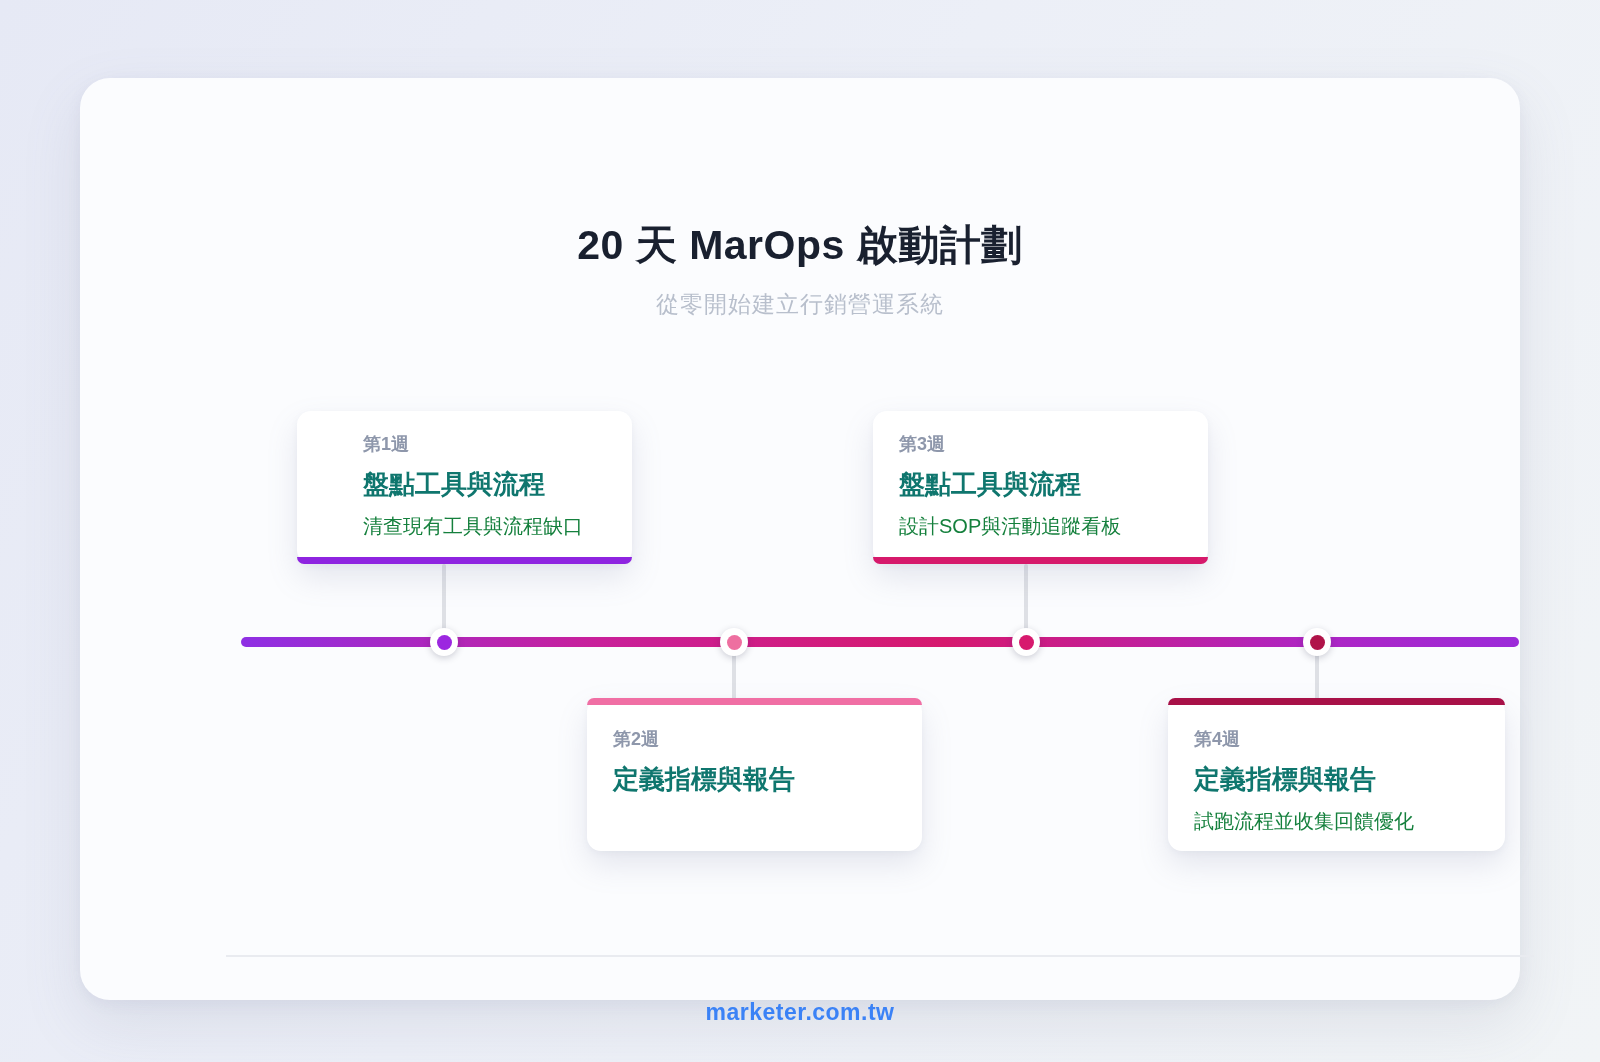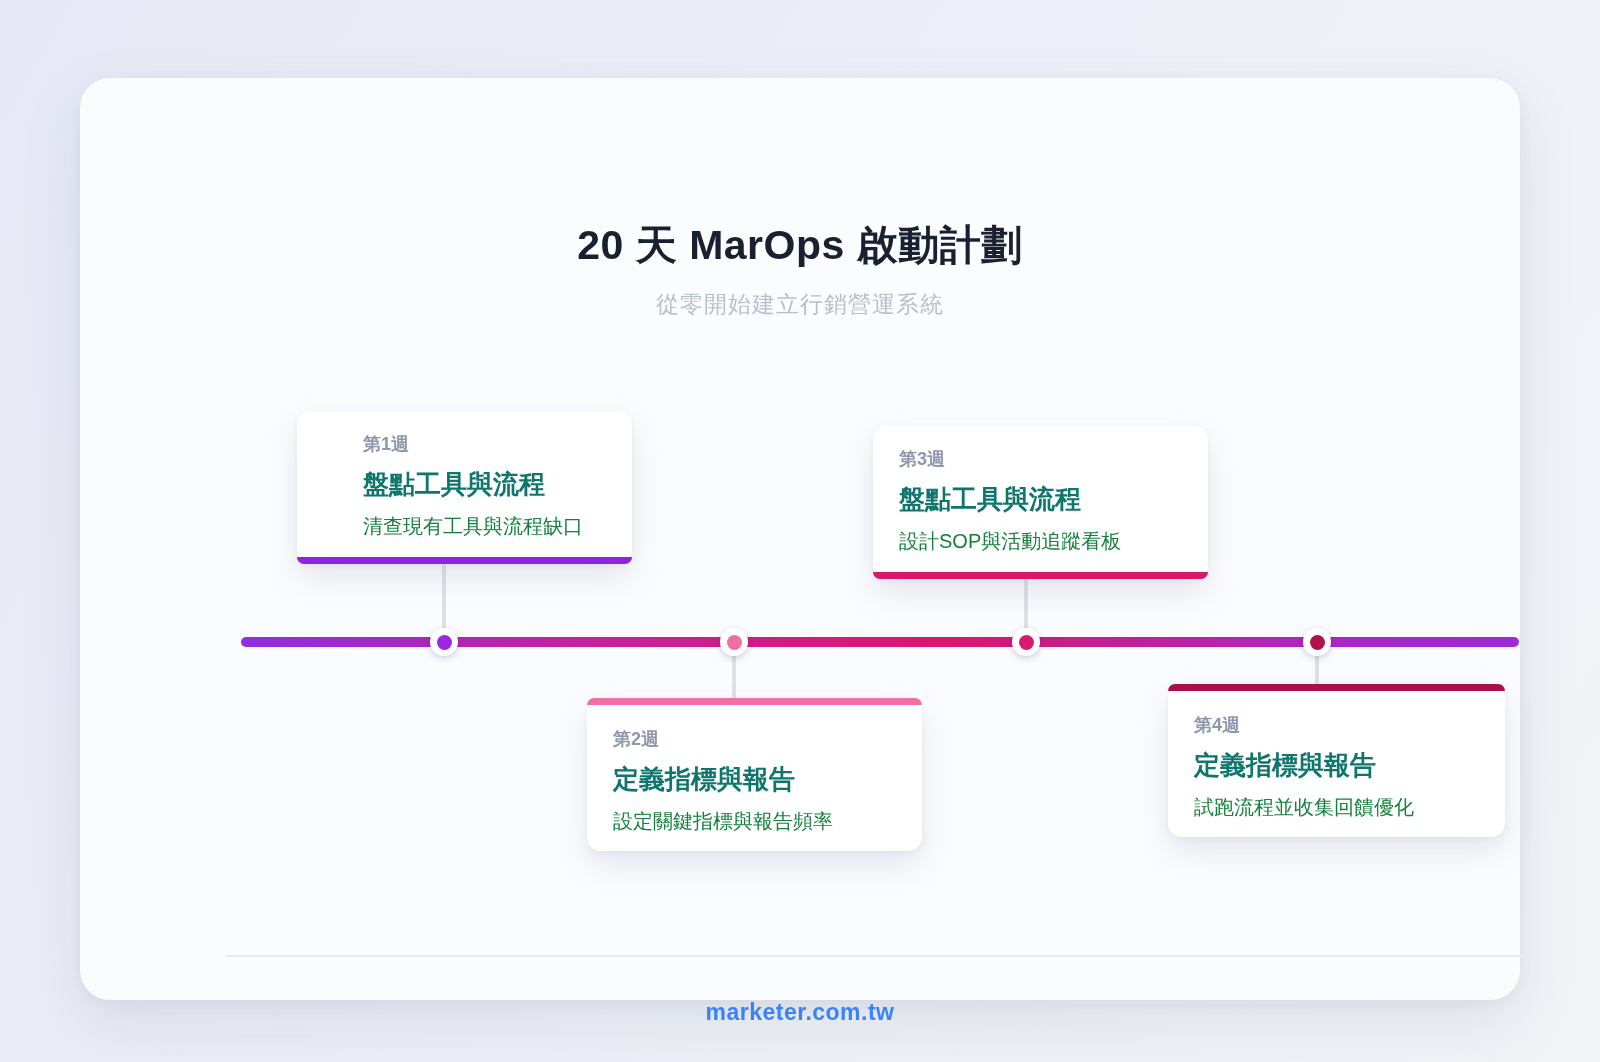--- a/index.html
+++ b/index.html
@@ -79,22 +79,22 @@
   
   .card {
     position: absolute;
     width: 335px; height: 153px;
     background: #ffffff;
     border-radius: 14px;
     box-shadow: 0 14px 30px rgba(125,135,165,0.18), 0 2px 6px rgba(125,135,165,0.08);
   }
   .card.pos1 { left: 217px; top: 333px; padding-left: 40px; }
   .card.pos2 { left: 507px; top: 620px; }
-  .card.pos3 { left: 793px; top: 348px; }
-  .card.pos4 { left: 1088px; top: 606px; width: 337px; }
+  .card.pos3 { left: 793px; top: 333px; }
+  .card.pos4 { left: 1088px; top: 620px; width: 337px; }
   .accent-bar {
     position: absolute;
     left: 0; right: 0;
     height: 7px;
   }
   .accent-bottom { bottom: 0; border-radius: 0 0 14px 14px; }
   .accent-top { top: 0; border-radius: 14px 14px 0 0; }
   .card-body { padding: 21px 26px 0 26px; }
   .card.below .card-body { padding-top: 29px; }
   .week-label {
@@ -166,21 +166,20 @@
         <div class="card-desc">清查現有工具與流程缺口</div>
       </div>
       <div class="accent-bar accent-bottom" style="background: rgb(142, 36, 224);"></div>
     </div>
 
     <div class="card pos2 below">
       <div class="accent-bar accent-top" style="background: rgb(240, 111, 164);"></div>
       <div class="card-body">
         <div class="week-label">第2週</div>
         <div class="card-title">定義指標與報告</div>
-        <div class="card-desc">設定關鍵指標與報告頻率</div>
       </div>
     </div>
 
     <div class="card pos3 above">
       <div class="card-body">
         <div class="week-label">第3週</div>
         <div class="card-title">盤點工具與流程</div>
         <div class="card-desc">設計SOP與活動追蹤看板</div>
       </div>
       <div class="accent-bar accent-bottom" style="background: rgb(214, 25, 107);"></div>

